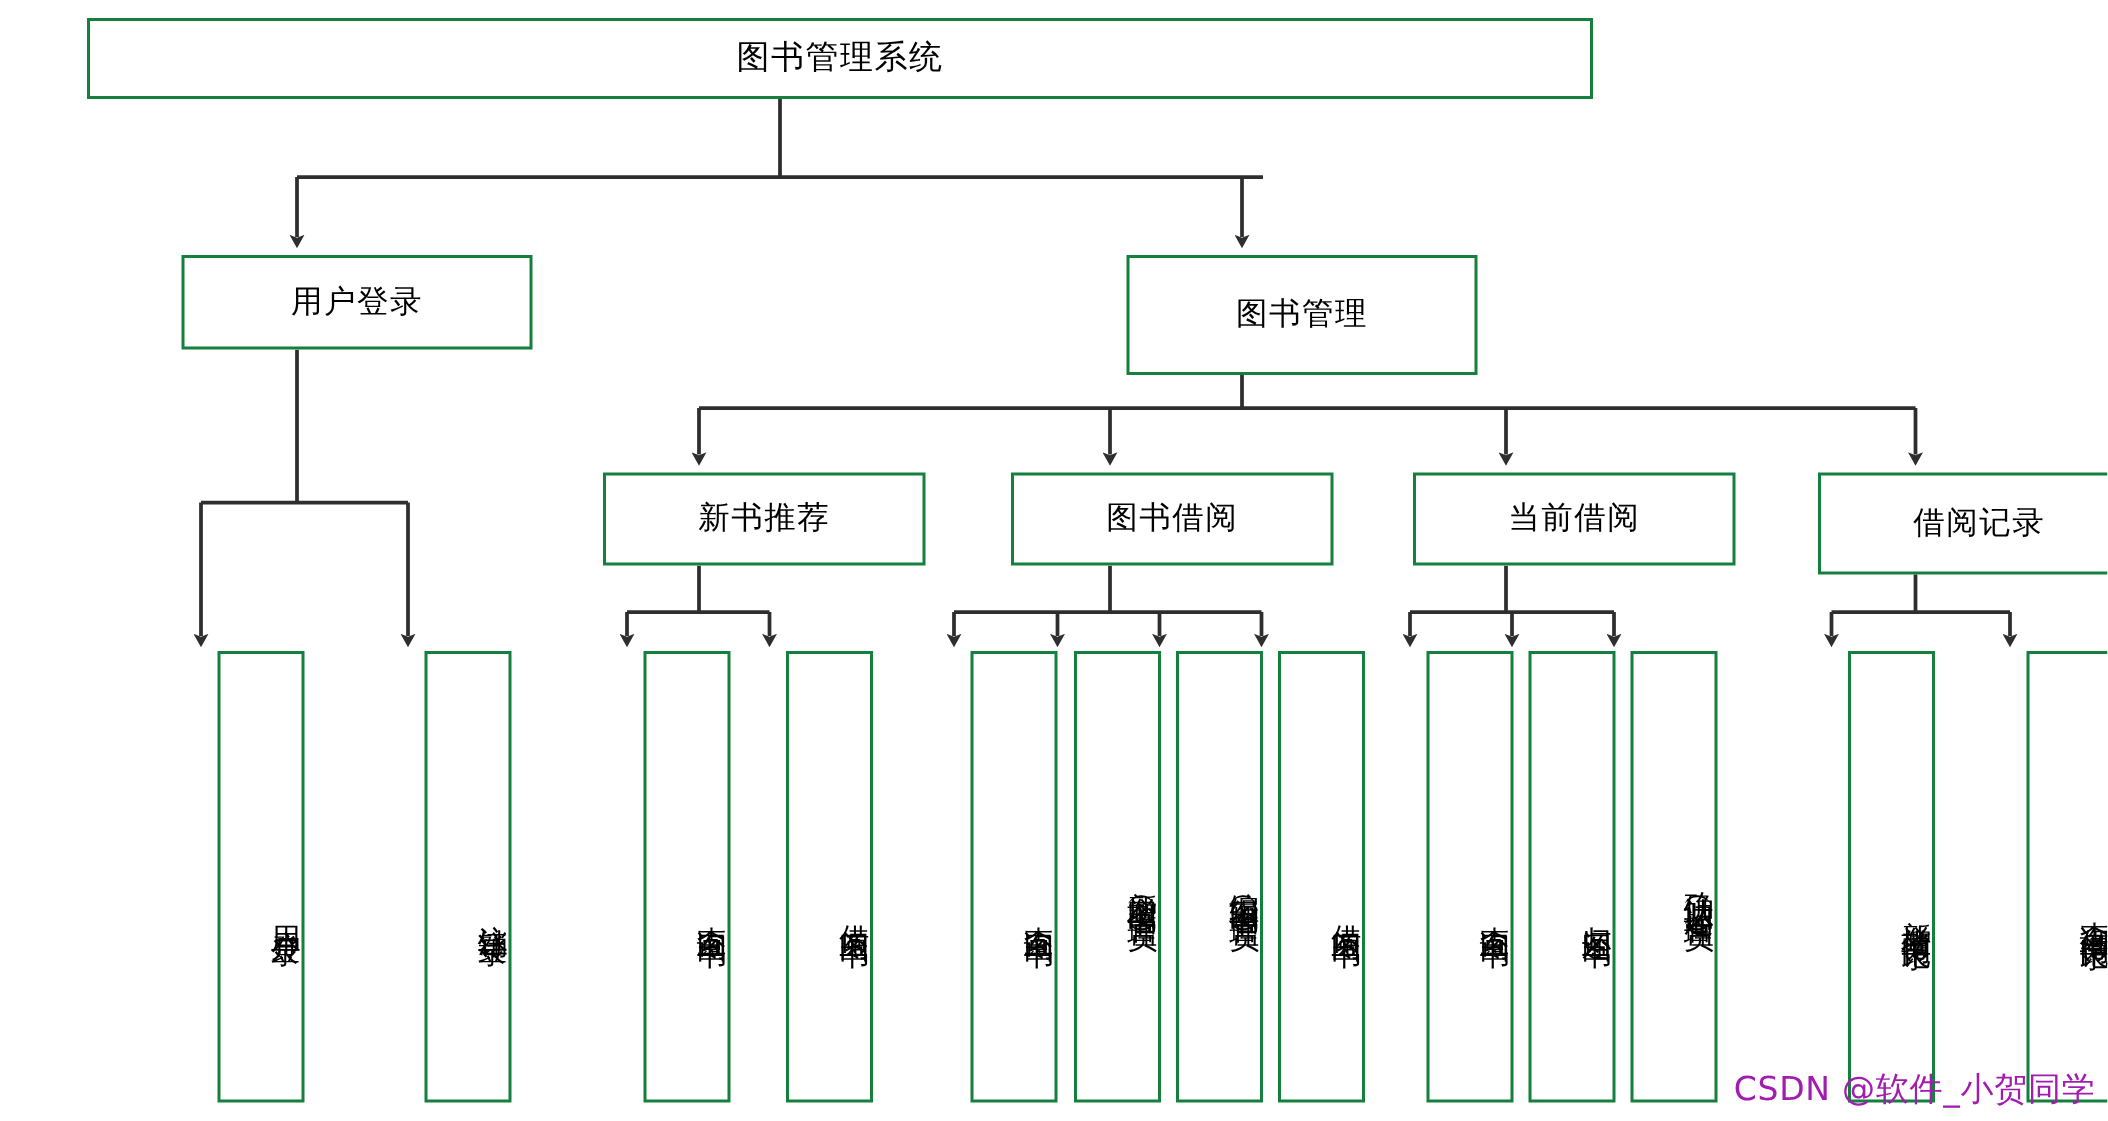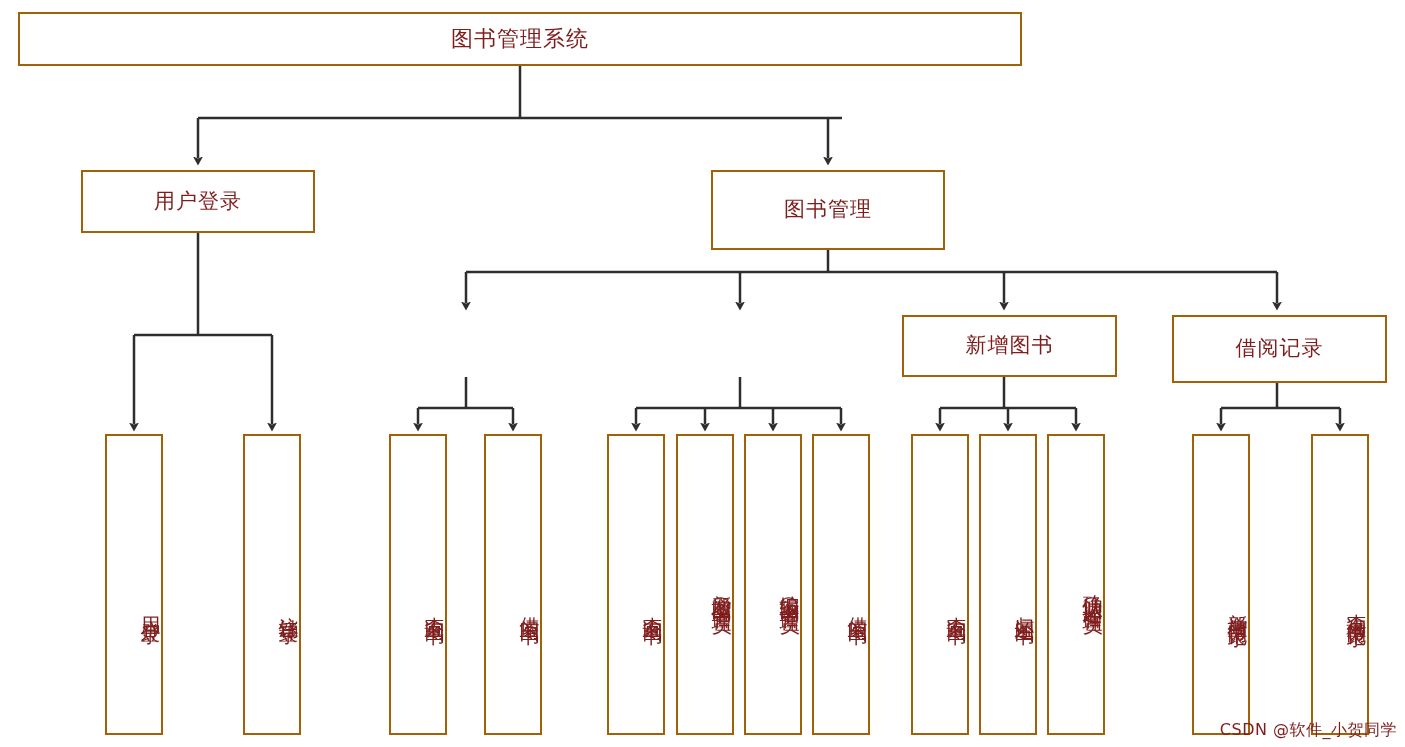--- a/index.html
+++ b/index.html
@@ -21,26 +21,27 @@
     position: absolute;
     left: 0;
     top: 0;
     width: 1405px;
     height: 747px;
     pointer-events: none;
   }
   .node {
     position: absolute;
     box-sizing: border-box;
-    border: 2px solid #a16207;
+    border: 2px solid #15803d;
     background: #ffffff;
     display: flex;
     align-items: center;
     justify-content: center;
-    color: #7f1d1d;
+    color: #000000;
+    margin-left: 40px;
   }
   .node.horiz {
     font-size: 21px;
     letter-spacing: 1px;
     line-height: 1.2;
   }
   .node.root {
     font-size: 22px;
   }
   .node.vert {
@@ -53,22 +54,22 @@
     justify-content: center;
     line-height: 1.05;
   }
   .node.vert.tall {
     padding-top: 16px;
   }
   .watermark {
     position: absolute;
     right: 8px;
     bottom: 6px;
-    font-size: 16px;
-    color: #7f1d1d;
+    font-size: 22px;
+    color: #a21caf;
     letter-spacing: 0.5px;
     white-space: nowrap;
   }
 </style>
 </head>
 <body>
 
 <div id="canvas">
 
   <svg id="edges" viewBox="0 0 1405 747" xmlns="http://www.w3.org/2000/svg">
@@ -119,21 +120,23 @@
       <path d="M1221,408 L1221,424" marker-end="url(#arrow)"></path>
       <path d="M1340,408 L1340,424" marker-end="url(#arrow)"></path>
     </g>
   </svg>
 
   <div class="node horiz root" style="left:18px; top:12px; width:1004px; height:54px;">图书管理系统</div>
 
   <div class="node horiz" style="left:81px; top:170px; width:234px; height:63px;">用户登录</div>
   <div class="node horiz" style="left:711px; top:170px; width:234px; height:80px;">图书管理</div>
 
-  <div class="node horiz" style="left:902px; top:315px; width:215px; height:62px;">新增图书</div>
+  <div class="node horiz" style="left:362px; top:315px; width:215px; height:62px;">新书推荐</div>
+  <div class="node horiz" style="left:634px; top:315px; width:215px; height:62px;">图书借阅</div>
+  <div class="node horiz" style="left:902px; top:315px; width:215px; height:62px;">当前借阅</div>
   <div class="node horiz" style="left:1172px; top:315px; width:215px; height:68px;">借阅记录</div>
 
   <div class="node vert" style="left:105px; top:434px; width:58px; height:301px;">用户登录</div>
   <div class="node vert" style="left:243px; top:434px; width:58px; height:301px;">注销登录</div>
 
   <div class="node vert" style="left:389px; top:434px; width:58px; height:301px;">查询图书</div>
   <div class="node vert" style="left:484px; top:434px; width:58px; height:301px;">借阅图书</div>
 
   <div class="node vert" style="left:607px; top:434px; width:58px; height:301px;">查询图书</div>
   <div class="node vert tall" style="left:676px; top:434px; width:58px; height:301px;">新增图书（管理员）</div>

